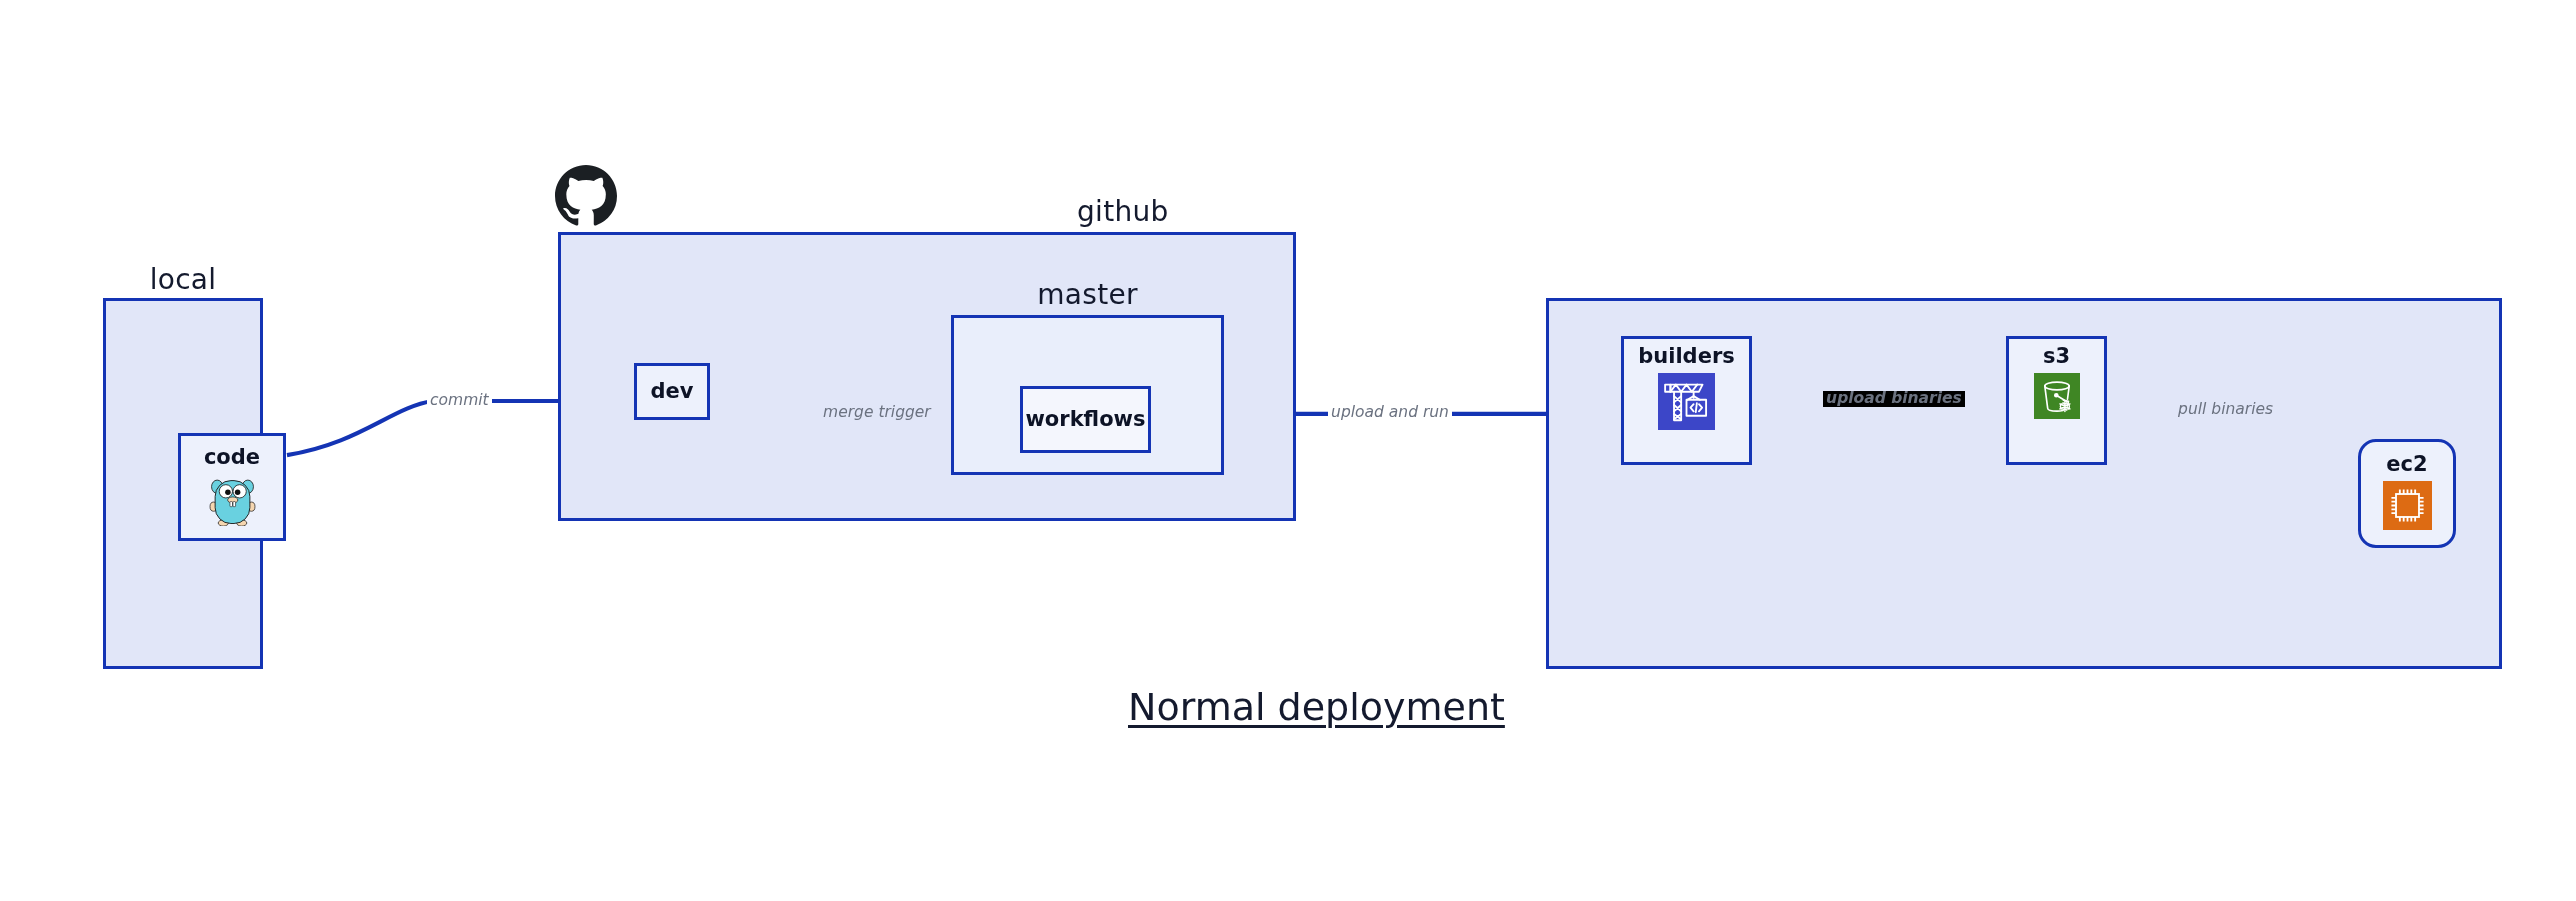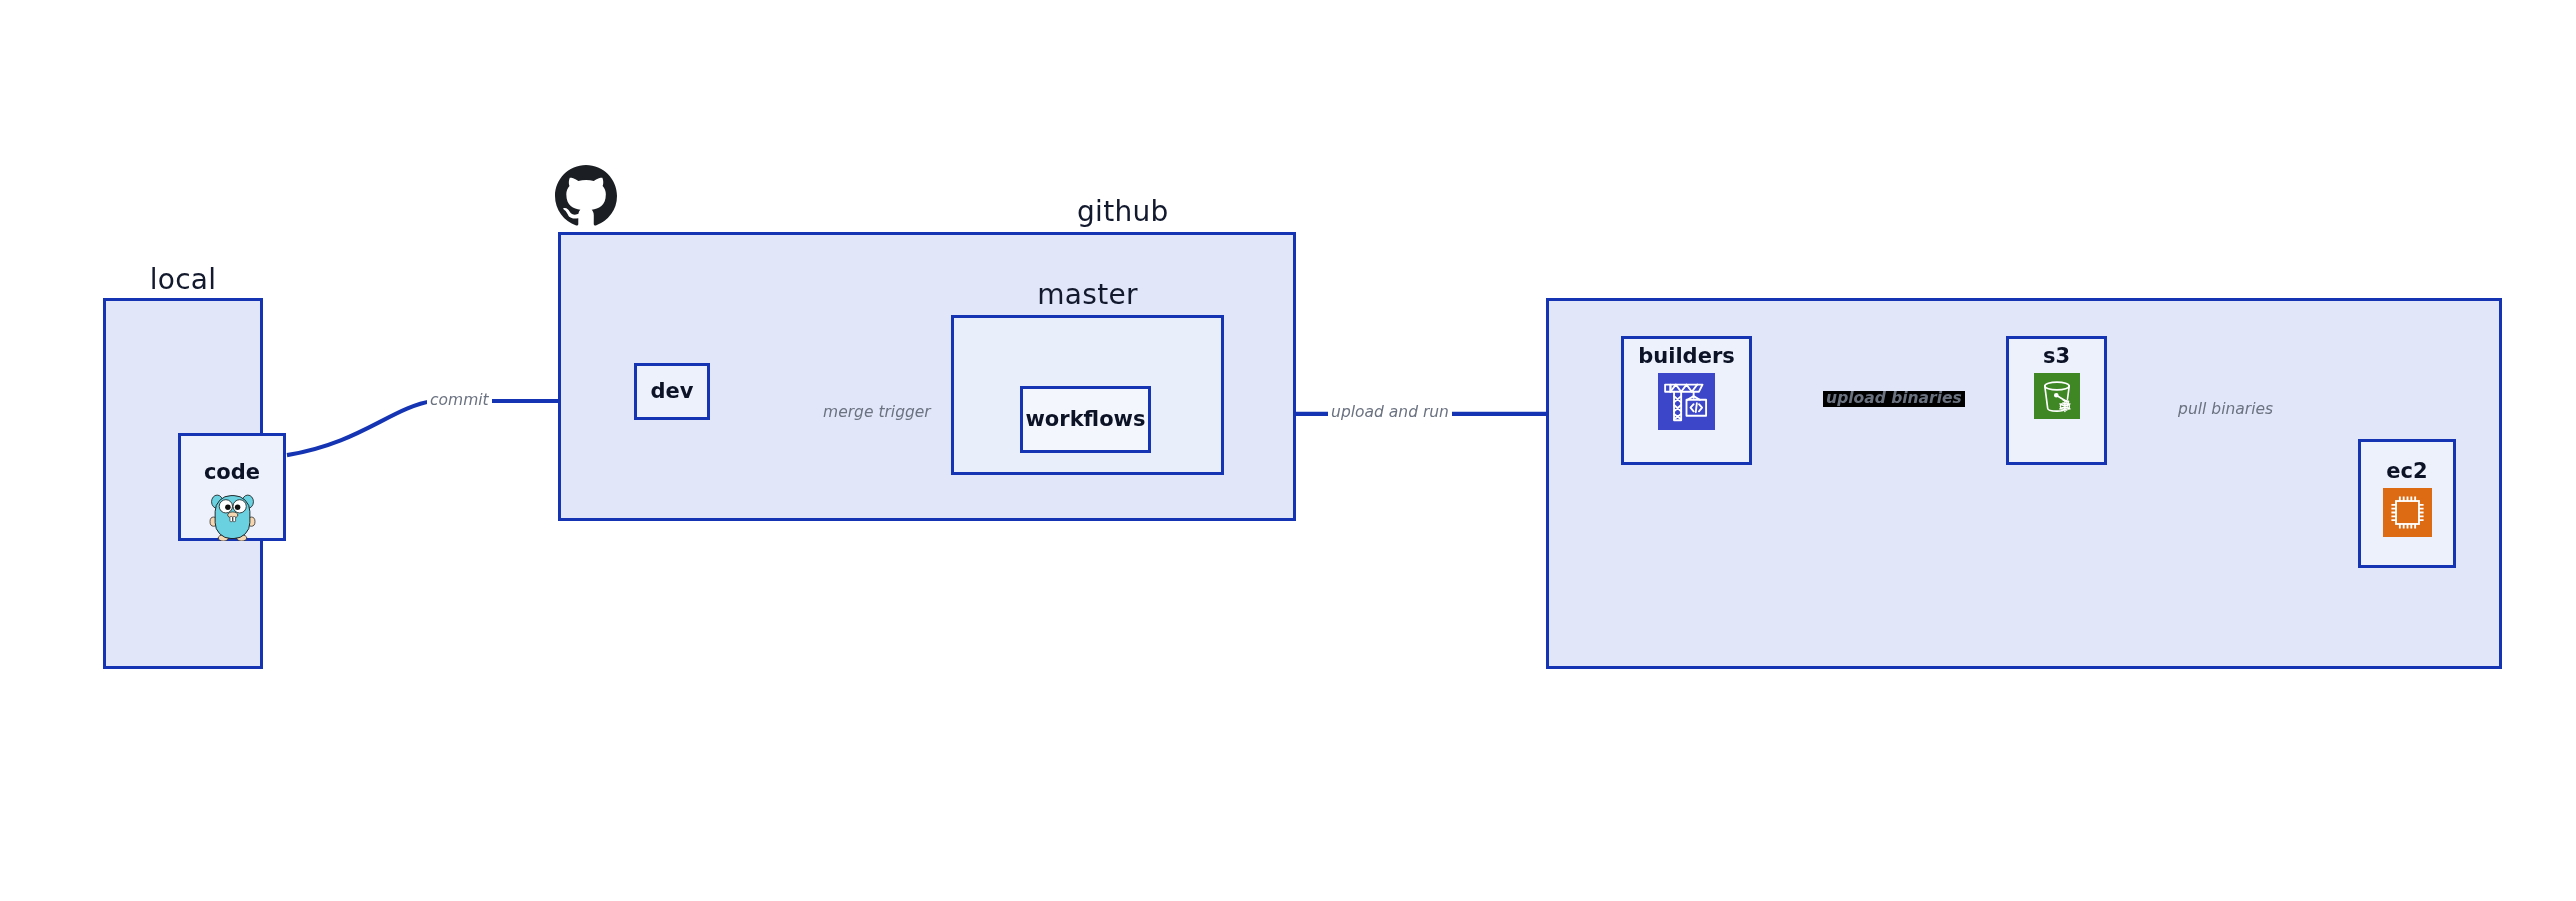--- a/index.html
+++ b/index.html
@@ -125,21 +125,21 @@
     <g>
       <path d="M 4073,778 C 4180,760 4230,778 4285,800" fill="none" stroke="#1434b4" stroke-width="8"></path>
       <path d="M 4440,840 C 4500,880 4540,910 4577,945" fill="none" stroke="#1434b4" stroke-width="8" marker-end="url(#arrowhead)"></path>
     </g>
   </svg>
 
   <div class="group-label" style="left:103px; top:252px; width:160px; text-align:center;margin-top:14px;">local</div>
 
   <div class="group" style="left:103px; top:298px; width:160px; height:371px;"></div>
 
-  <div class="node" style="left:178px; top:433px; width:108px; height:108px; padding-top:26px;">
+  <div class="node" style="left:178px; top:433px; width:108px; height:108px; padding-top:11px;">
     <span class="node-label">code</span>
     <span class="node-icon" style="margin-top:5.2px;">
       <svg width="47" height="53" viewBox="0 0 92 102" xmlns="http://www.w3.org/2000/svg">
 
         <ellipse cx="16" cy="26" rx="11" ry="13" fill="#69d1e0" stroke="#1a1a1a" stroke-width="1.6"></ellipse>
         <ellipse cx="76" cy="26" rx="11" ry="13" fill="#69d1e0" stroke="#1a1a1a" stroke-width="1.6"></ellipse>
 
         <ellipse cx="9" cy="65" rx="7" ry="9" fill="#f5d6b0" stroke="#1a1a1a" stroke-width="1.4"></ellipse>
         <ellipse cx="83" cy="65" rx="7" ry="9" fill="#f5d6b0" stroke="#1a1a1a" stroke-width="1.4"></ellipse>
 
@@ -231,21 +231,21 @@
             <path d="M43 39.5 L43 53.5 M36 43 L50 50 M50 43 L36 50"></path>
             <path d="M40.4 41.4 L43 43.2 L45.6 41.4 M40.4 51.6 L43 49.8 L45.6 51.6"></path>
             <path d="M36.8 46.1 L37.7 43 L40.8 43.1 M49.2 46.9 L48.3 50 L45.2 49.9"></path>
             <path d="M36.8 46.9 L37.7 50 L40.8 49.9 M49.2 46.1 L48.3 43 L45.2 43.1"></path>
           </g>
         </g>
       </svg>
     </span>
   </div>
 
-  <div class="node" style="left:2358px; top:439px; width:98px; height:129px; padding-top:19px;">
+  <div class="node" style="left:2358px; top:439px; width:98px; height:109px; padding-top:12px;border-radius:18px;">
     <span class="node-label">ec2</span>
     <span class="node-icon" style="margin-top:6.2px;">
       <svg width="49" height="49" viewBox="0 0 64 64" xmlns="http://www.w3.org/2000/svg">
         <rect x="0" y="0" width="64" height="64" fill="#dd6b13"></rect>
         <g fill="none" stroke="#ffffff" stroke-width="2.4" stroke-linecap="butt">
           <rect x="17" y="17" width="30" height="30"></rect>
 
           <path d="M22 17 L22 11 M27 17 L27 11 M32 17 L32 11 M37 17 L37 11 M42 17 L42 11"></path>
 
           <path d="M22 47 L22 53 M27 47 L27 53 M32 47 L32 53 M37 47 L37 53 M42 47 L42 53"></path>
@@ -261,15 +261,16 @@
   <div class="edge-label" style="left:427px; top:393px; background:#ffffff; padding:0 3.1px;">commit</div>
 
   <div class="edge-label" style="left:820px; top:405px; background:#e1e6f8; padding:0 3.1px;">merge trigger</div>
 
   <div class="edge-label" style="left:1328px; top:405px; background:#ffffff; padding:0 3.1px;">upload and run</div>
 
   <div class="edge-label" style="left:1823px; top:391px; background:#000000; padding:0 3.1px;font-weight:bold;">upload binaries</div>
 
   <div class="edge-label" style="left:2175px; top:402px; background:#e1e6f8; padding:0 3.1px;">pull binaries</div>
 
+  <div id="diagram-title" style="left:1128px; top:688px;">Normal deployment</div>
 
 </div>
 
 
 </body></html>

